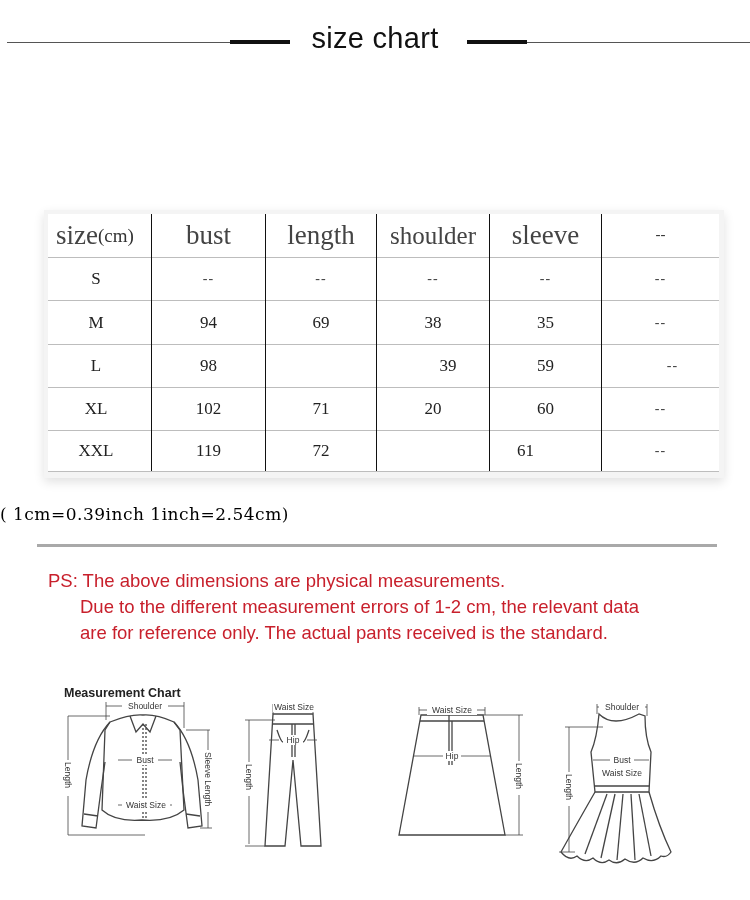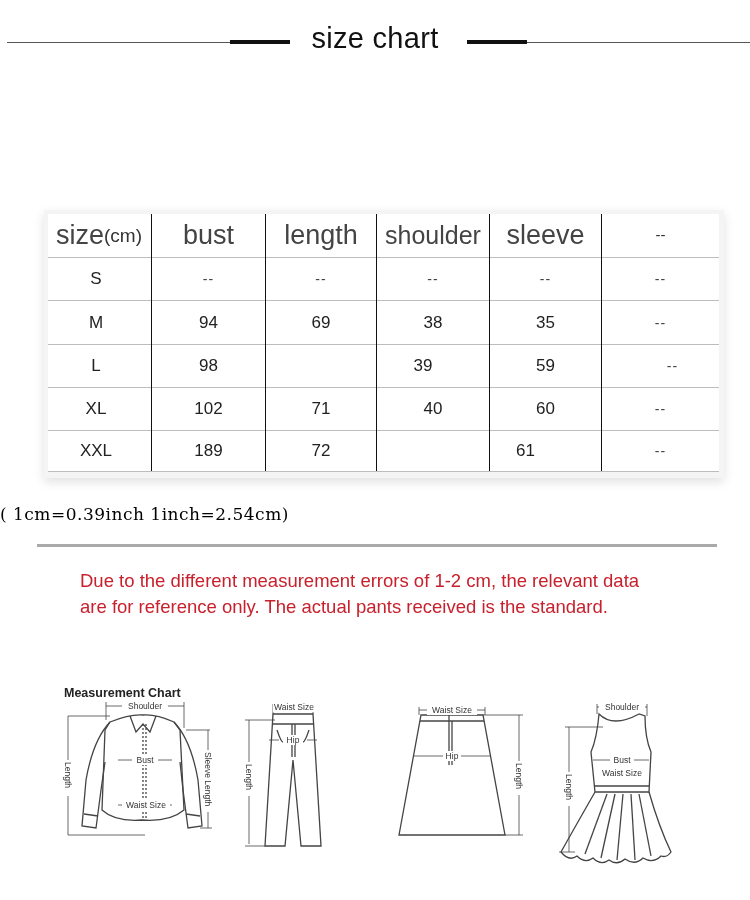--- a/index.html
+++ b/index.html
@@ -14,21 +14,21 @@
                letter-spacing: 0.3px; }
 
   
   .card { position: absolute; left: 44px; top: 210px; width: 680px; height: 268px;
           background: #f4f4f4; box-shadow: 0 4px 10px rgba(0,0,0,0.12); }
   .tbl { position: absolute; left: 48px; top: 214px; width: 671px; height: 257px;
          background: #fff; }
   .row { position: absolute; left: 0; width: 671px; border-bottom: 1px solid #bdbdbd; }
   .row:last-child { border-bottom: none; }
   .cell { position: absolute; top: 0; height: 100%; display: flex; align-items: center;
-          justify-content: center; font-family: Liberation Sans, sans-serif; color: #222; }
+          justify-content: center; font-family: Liberation Serif, serif; color: #222; }
   .vline { position: absolute; top: 0; width: 1px; height: 257px; background: #111; }
   .hdr-cell { font-size: 27px; color: #444; }
   .hdr-cell.size-hdr { justify-content: flex-start; padding-left: 8px; }
   .hdr-cell .unit { font-size: 19px; color: #333; }
   .hdr-cell.dash { font-size: 15px; align-items: flex-start; padding-top: 12px; color: #333; }
   .body-cell { font-size: 17px; }
   .dash-cell { font-size: 14px; color: #444; letter-spacing: 1px; }
 
   
   .conv { position: absolute; top: 504px; left: 0; width: 720px; 
@@ -86,53 +86,54 @@
     <div class="cell body-cell" style="left:104px;width:113px;">94</div>
     <div class="cell body-cell" style="left:218px;width:110px;">69</div>
     <div class="cell body-cell" style="left:329px;width:112px;">38</div>
     <div class="cell body-cell" style="left:442px;width:111px;">35</div>
     <div class="cell dash-cell" style="left:554px;width:117px;">--</div>
   </div>
 
   <div class="row" style="top:131px;height:42px;">
     <div class="cell body-cell" style="left:0;width:96px;">L</div>
     <div class="cell body-cell" style="left:104px;width:113px;">98</div>
-    <div class="cell body-cell" style="left:319px;width:112px;">39</div>
+    <div class="cell body-cell" style="left:344px;width:112px;">39</div>
     <div class="cell body-cell" style="left:442px;width:111px;">59</div>
     <div class="cell dash-cell" style="left:566px;width:117px;">--</div>
   </div>
 
   <div class="row" style="top:174px;height:42px;">
     <div class="cell body-cell" style="left:0;width:96px;">XL</div>
     <div class="cell body-cell" style="left:104px;width:113px;">102</div>
     <div class="cell body-cell" style="left:218px;width:110px;">71</div>
-    <div class="cell body-cell" style="left:329px;width:112px;">40</div>
+    <div class="cell body-cell" style="left:329px;width:112px;">20</div>
     <div class="cell body-cell" style="left:442px;width:111px;">60</div>
     <div class="cell dash-cell" style="left:554px;width:117px;">--</div>
   </div>
 
   <div class="row" style="top:217px;height:40px;">
     <div class="cell body-cell" style="left:0;width:96px;">XXL</div>
-    <div class="cell body-cell" style="left:104px;width:113px;">189</div>
+    <div class="cell body-cell" style="left:104px;width:113px;">119</div>
     <div class="cell body-cell" style="left:218px;width:110px;">72</div>
     <div class="cell body-cell" style="left:422px;width:111px;">61</div>
     <div class="cell dash-cell" style="left:554px;width:117px;">--</div>
   </div>
 
   <div class="vline" style="left:103px;"></div>
   <div class="vline" style="left:217px;"></div>
   <div class="vline" style="left:328px;"></div>
   <div class="vline" style="left:441px;"></div>
   <div class="vline" style="left:553px;"></div>
 </div>
 
 <div class="conv">( 1cm=0.39inch 1inch=2.54cm)</div>
 <div class="divider"></div>
 
 <div class="ps">
+  <div class="line">PS: The above dimensions are physical measurements.</div>
   <div class="line indent">Due to the different measurement errors of 1-2 cm, the relevant data</div>
   <div class="line indent">are for reference only. The actual pants received is the standard.</div>
 </div>
 
 <div class="diag-title">Measurement Chart</div>
 
 <div class="diagram" style="left:60px;top:700px;">
   <svg width="165" height="150" viewBox="0 0 165 150">
     <g fill="none" stroke="#444" stroke-width="1.3">
 

